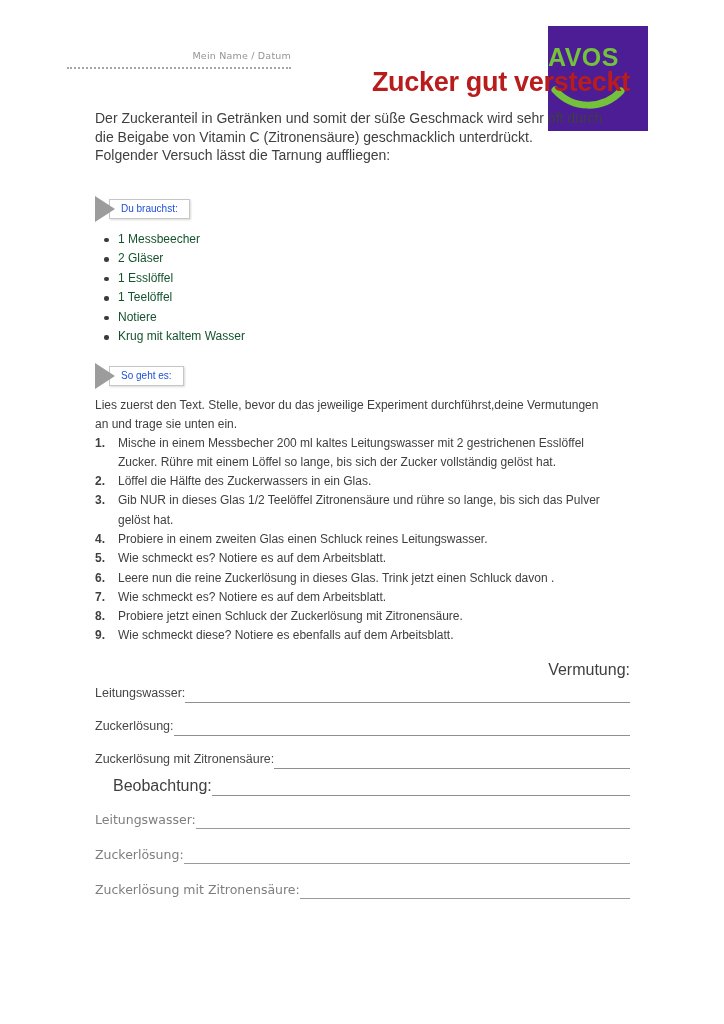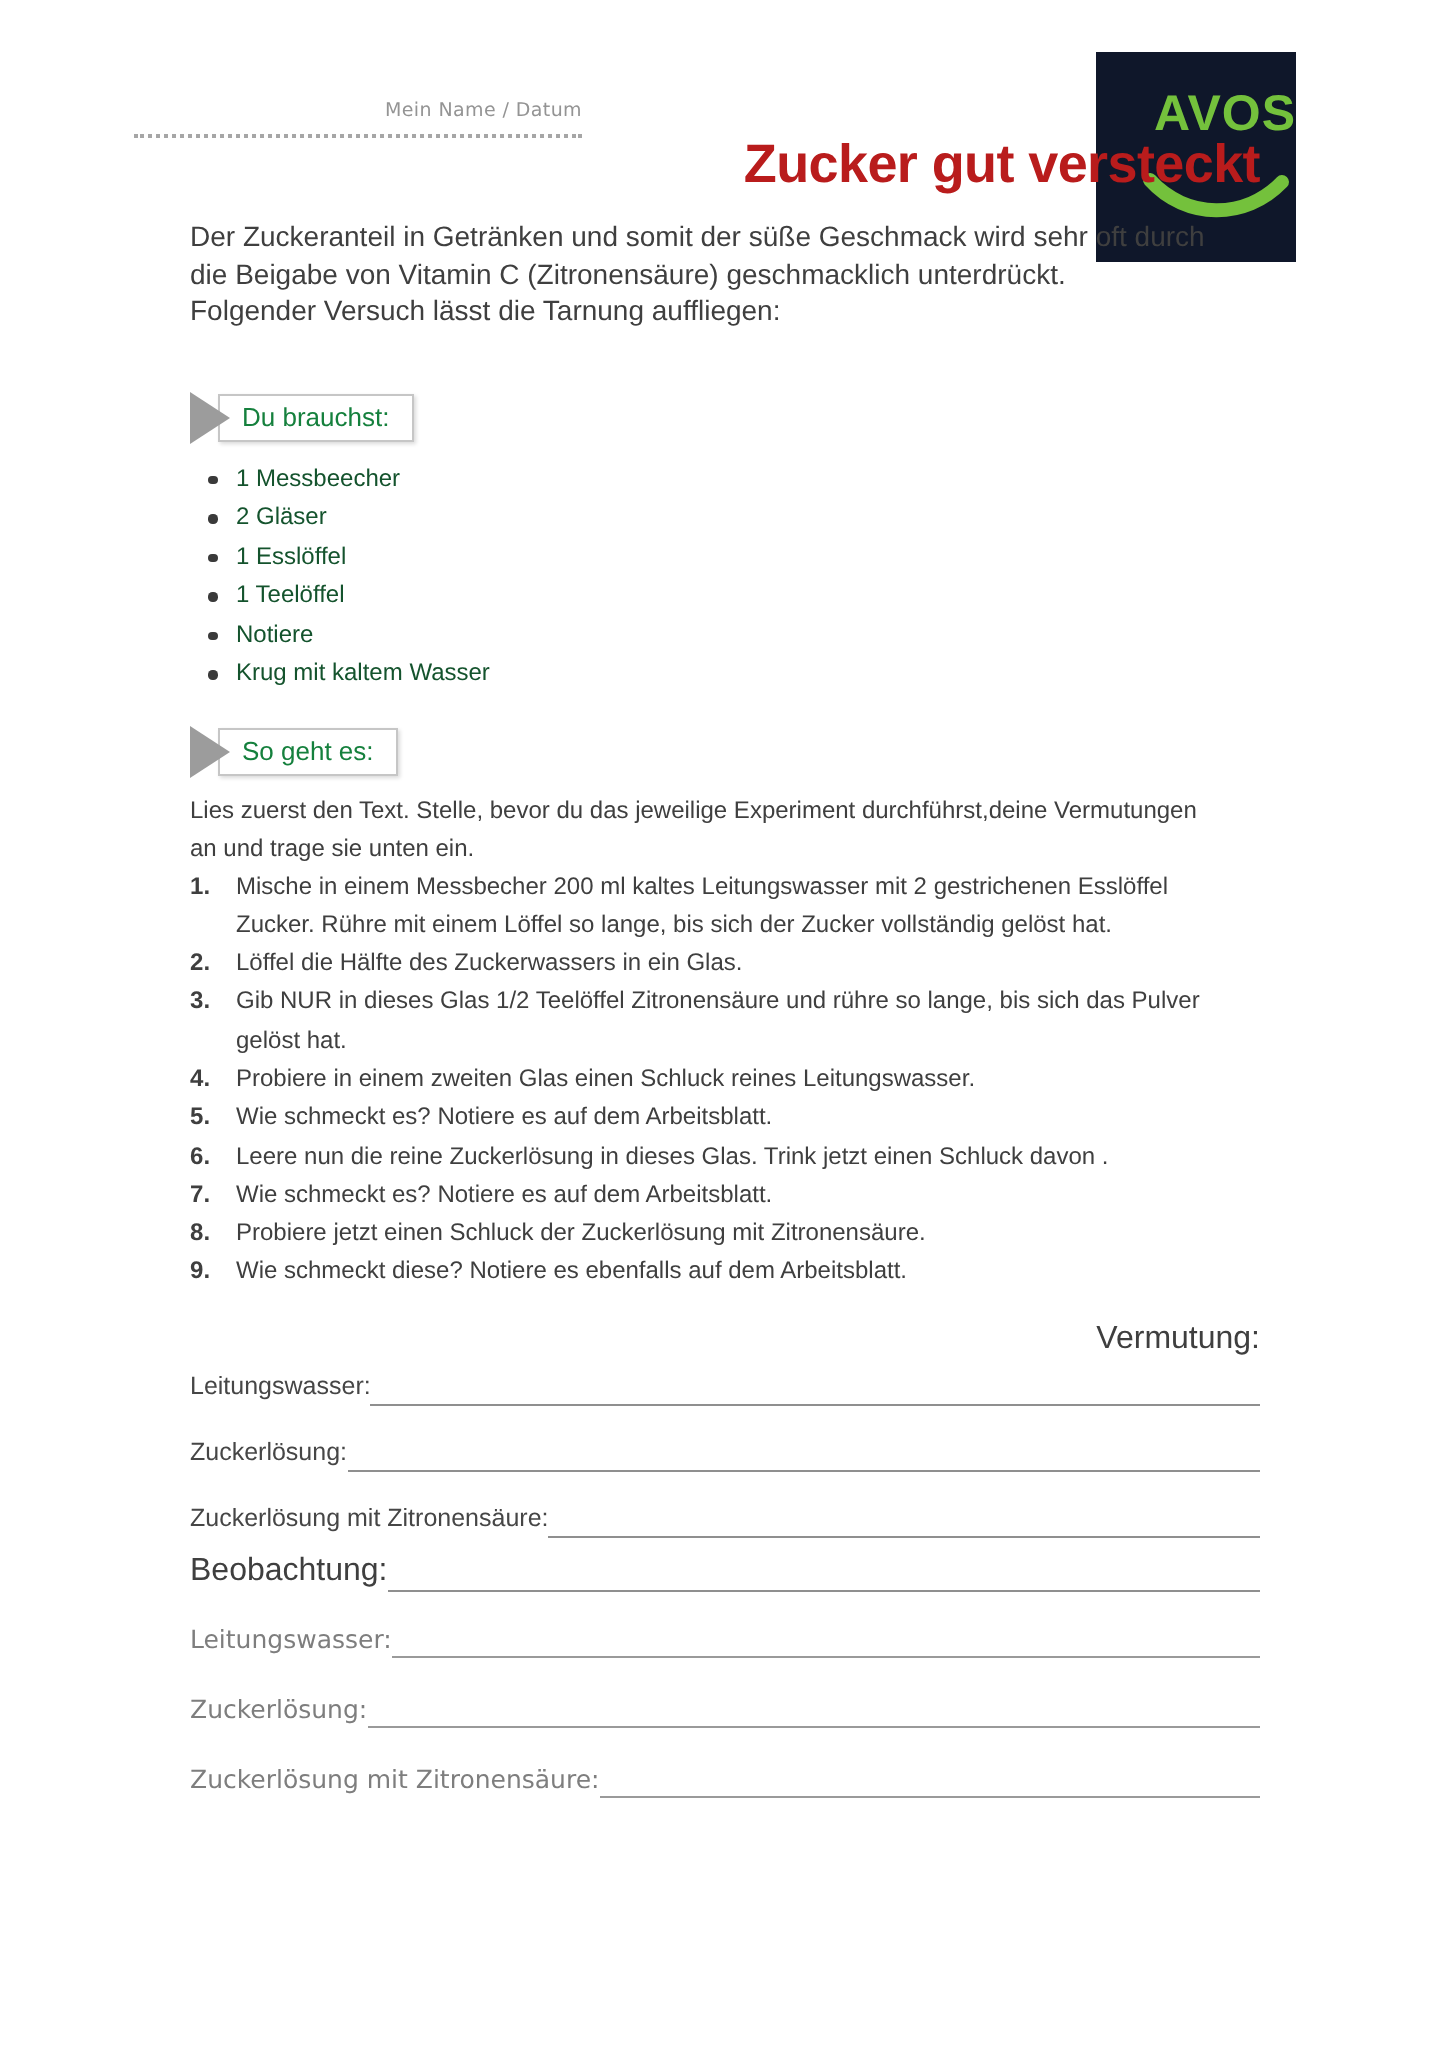--- a/index.html
+++ b/index.html
@@ -5,38 +5,38 @@
   * { margin:0; padding:0; box-sizing:border-box; }
   html,body { background:#ffffff; }
   body { font-family:"Liberation Sans", sans-serif; color:#3f3f3f; }
   .page { position:relative; width:724px; height:1024px; background:#ffffff; overflow:hidden; }
 
   
   .name-date { position:absolute; left:67px; top:50px; display:flex; align-items:flex-end; gap:6px;flex-direction:column; }
   .name-date-label { font-family:"DejaVu Sans", sans-serif; font-size:9.5px; color:#949494; letter-spacing:0.2px; }
   .dotted-line { width:224px; height:0; border-bottom:2px dotted #a6a6a6; margin-bottom:2px; }
 
-  .logo-box { position:absolute; left:548px; top:26px; width:100px; height:105px; background:#0f172a;
-              display:flex; flex-direction:column; align-items:flex-end; padding-top:19px; }
+  .logo-box { position:absolute; left:548px; top:26px; width:100px; height:105px; background:#4c1d95;
+              display:flex; flex-direction:column; align-items:flex-start; padding-top:19px; }
   .logo-text { font-size:25px; font-weight:bold; color:#74c13c; letter-spacing:0.5px; line-height:1; }
   .logo-smile { margin-top:13px; display:block; }
 
   
   .content { position:absolute; left:95px; top:66px; width:535px; }
   .title { font-size:27px; line-height:33px; font-weight:bold; color:#b91c1c; letter-spacing:-0.3px;text-align:right; }
   .intro { margin-top:10px; font-size:14px; line-height:18.5px; white-space:pre; }
 
   
   .badge { display:flex; align-items:center; height:27px; }
   .badge-materials { margin-top:31px; }
   .badge-steps { margin-top:16px; }
   .tri { width:0; height:0; border-top:13px solid transparent; border-bottom:13px solid transparent;
          border-left:20px solid #9c9c9c; position:relative; z-index:2; margin-right:-6px; flex:none; }
-  .badge-box { border:1px solid #c6c6c6; background:#ffffff; padding:3px 11px 4px; font-size:13px;
-               color:#15803d; box-shadow:1px 1px 2px rgba(0,0,0,0.15); }
+  .badge-box { border:1px solid #c6c6c6; background:#ffffff; padding:3px 11px 4px; font-size:10px;
+               color:#1d4ed8; box-shadow:1px 1px 2px rgba(0,0,0,0.15); }
 
   
   .materials { list-style:none; margin-top:7px; }
   .materials li { position:relative; padding-left:23px; font-size:12px; line-height:19.5px; color:#14532d; }
   .materials li::before { content:""; position:absolute; left:9px; top:8px; width:4.5px; height:4.5px;
                           border-radius:50%; background:#3a3a3a; }
 
   .instr-intro { margin-top:6px; font-size:12px; line-height:19px; white-space:pre; }
 
   
@@ -44,21 +44,21 @@
   .steps li { display:flex; font-size:12px; line-height:19.3px; color:#3f3f3f; }
   .steps li::before { counter-increment:step; content:counter(step) "."; font-weight:bold; width:23px; flex:none; }
   .step-text { white-space:pre; }
 
   
   .section-heading { margin-top:13px; font-size:16px; font-weight:normal; color:#3f3f3f; line-height:21px;text-align:right; }
   .field-row { display:flex; align-items:flex-end; }
   .field-label { font-size:12.5px; line-height:19px; color:#464646; flex:none; }
   .field-line { flex:1; border-bottom:1px solid #8f8f8f; height:15px; }
   .v-row1 { margin-top:4px; } .v-row2, .v-row3 { margin-top:14px; }
-  .heading-row { margin-top:6px; }
+  .heading-row { margin-top:6px;margin-left:18px; }
   .heading-row .section-heading { margin-top:0; }
   .b-row1 { margin-top:14px; } .b-row2, .b-row3 { margin-top:16px; }
   .rounded .field-label { font-family:"DejaVu Sans", sans-serif; font-size:12.5px; color:#7e7e7e; }
   .rounded .field-line { border-bottom-color:#9a9a9a; }
 </style>
 </head>
 <body>
 
 <div class="page">
 

